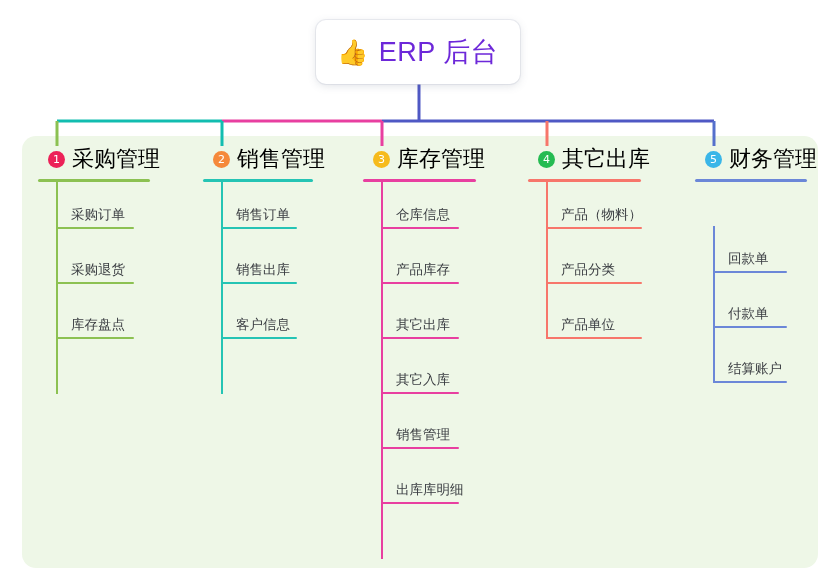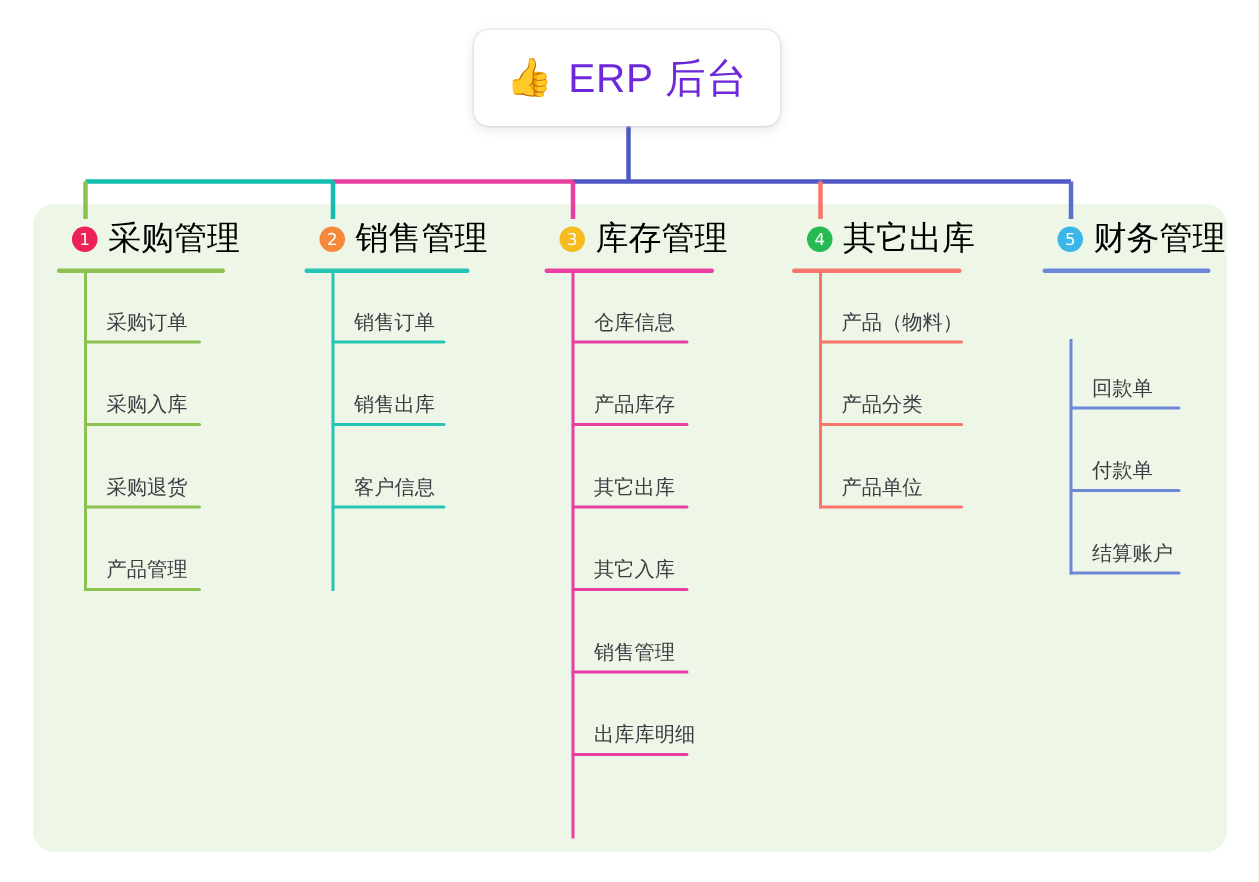--- a/index.html
+++ b/index.html
@@ -102,29 +102,25 @@
           <span class="head-label">采购管理</span>
         </div>
         <div class="head-rule" style="width: 112px; background: rgb(140, 193, 82);"></div>
         <div class="items" style="height: 220px;">
           <div class="rail" style="height: 212px; background: rgb(140, 193, 82);"></div>
           <div class="item">
             <span class="item-label">采购订单</span>
             <div class="item-rule" style="width: 78px; background: rgb(140, 193, 82);"></div>
           </div>
           <div class="item">
-            <span class="item-label">采购入库</span>
-            <div class="item-rule" style="width: 78px; background: rgb(140, 193, 82);"></div>
-          </div>
-          <div class="item">
             <span class="item-label">采购退货</span>
             <div class="item-rule" style="width: 78px; background: rgb(140, 193, 82);"></div>
           </div>
           <div class="item">
-            <span class="item-label">产品管理</span>
+            <span class="item-label">库存盘点</span>
             <div class="item-rule" style="width: 78px; background: rgb(140, 193, 82);"></div>
           </div>
         </div>
       </div>
       <div class="col" style="left: 203px;">
         <div class="col-head">
           <span class="badge" style="background: rgb(245, 137, 59);">2</span>
           <span class="head-label">销售管理</span>
         </div>
         <div class="head-rule" style="width: 110px; background: rgb(37, 196, 180);"></div>

